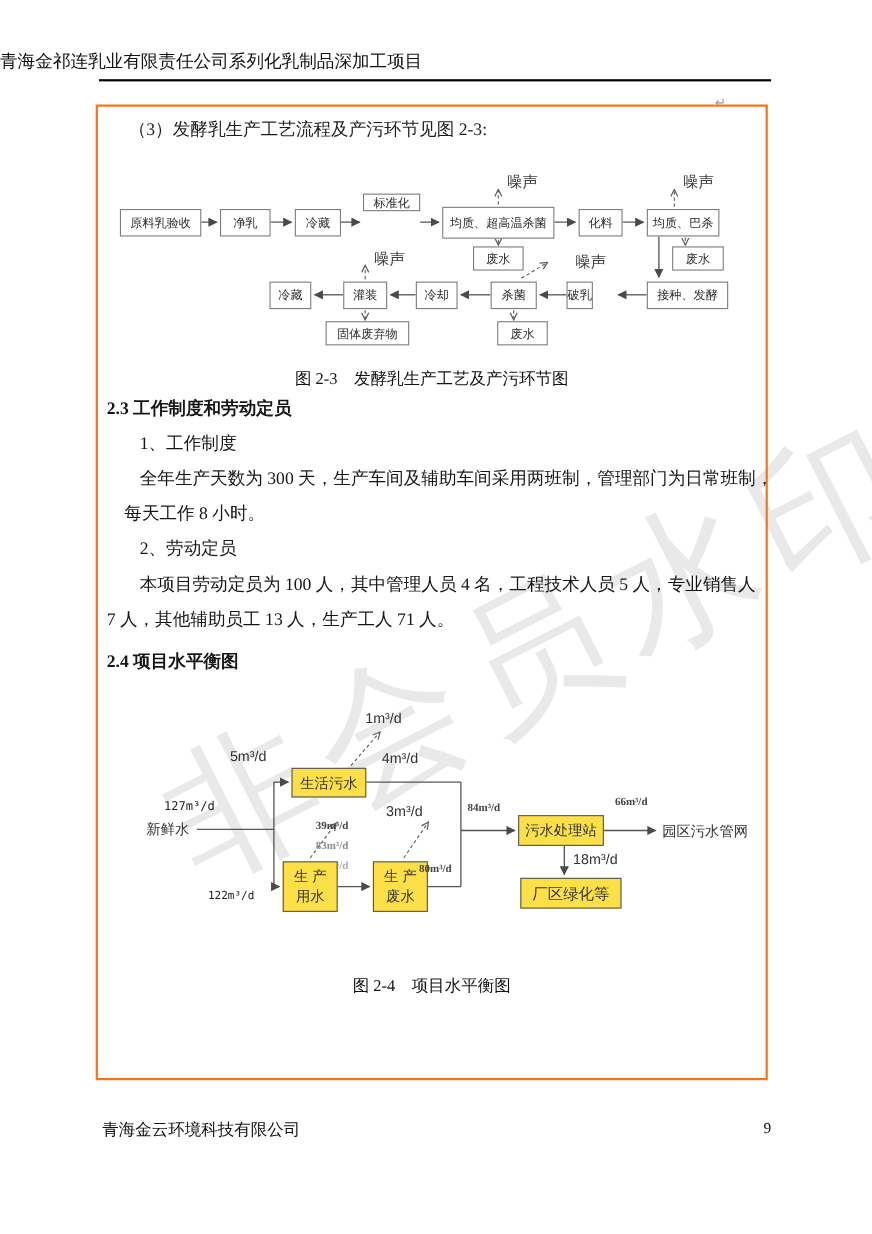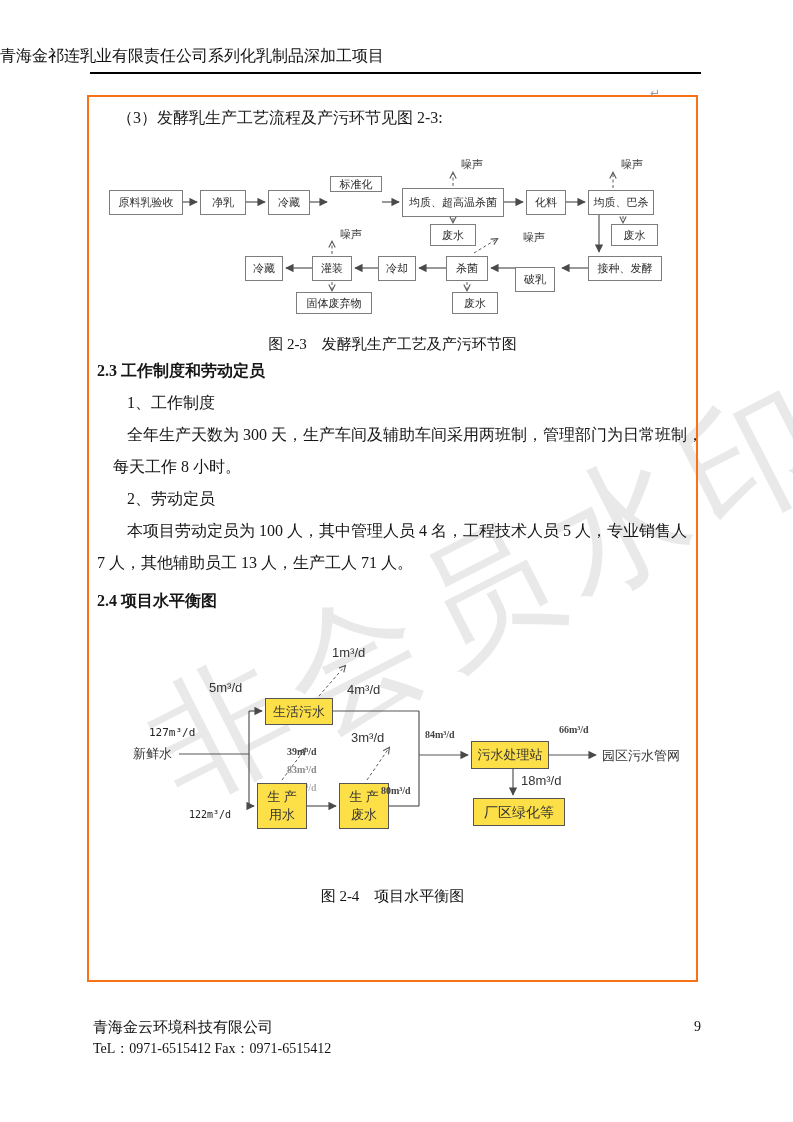--- a/index.html
+++ b/index.html
@@ -26,21 +26,21 @@
   .svgwrap { position:absolute; left:0; top:0; width:611px; height:887px; z-index:2; }
   .intro { left:28px; top:11px; font-size:16px; }
   
   .fbox {
     position:absolute; z-index:3; border:1px solid #7d7d7d; background:#fff;
     display:flex; align-items:center; justify-content:center;
     font-family:"Liberation Sans","DejaVu Sans",sans-serif; font-size:11px; color:#2b2b2b;
     white-space:nowrap;
   }
   .flab { position:absolute; z-index:3; font-family:Liberation Serif, serif;
-    font-size:11px; color:#3c3c3c; white-space:nowrap;padding-left:21px; }
+    font-size:14px; color:#3c3c3c; white-space:nowrap;padding-left:21px; }
   .caption { position:absolute; width:100%; text-align:center; font-size:15px; color:#111; z-index:3; }
   
   .bodyline { position:absolute; z-index:3; font-size:16px; color:#161616; white-space:nowrap; }
   .bold { font-weight:bold; }
   
   .wbox {
     position:absolute; z-index:3; border:1px solid #555; background:#fde047;
     display:flex; flex-direction:column; align-items:center; justify-content:center;
     font-family:"Liberation Sans","DejaVu Sans",sans-serif; font-size:13px; color:#333; line-height:1.35;
   }
@@ -139,21 +139,21 @@
 
     <div class="flab" style="left:351px;top:60px">噪声</div>
     <div class="flab" style="left:511px;top:60px">噪声</div>
     <div class="fbox" style="left:341px;top:127px;width:46px;height:22px">废水</div>
     <div class="fbox" style="left:522px;top:127px;width:47px;height:22px">废水</div>
 
     <div class="fbox" style="left:156px;top:159px;width:38px;height:25px">冷藏</div>
     <div class="fbox" style="left:223px;top:159px;width:40px;height:25px">灌装</div>
     <div class="fbox" style="left:289px;top:159px;width:38px;height:25px">冷却</div>
     <div class="fbox" style="left:357px;top:159px;width:42px;height:25px">杀菌</div>
-    <div class="fbox" style="left:426px;top:170px;width:40px;height:25px">破乳</div>
+    <div class="fbox" style="left:426px;top:159px;width:24px;height:25px">破乳</div>
     <div class="fbox" style="left:499px;top:159px;width:74px;height:25px">接种、发酵</div>
 
     <div class="flab" style="left:230px;top:130px">噪声</div>
     <div class="flab" style="left:413px;top:133px">噪声</div>
     <div class="fbox" style="left:207px;top:195px;width:76px;height:22px">固体废弃物</div>
     <div class="fbox" style="left:363px;top:195px;width:46px;height:22px">废水</div>
 
     <div class="caption" style="top:238px">图 2-3　发酵乳生产工艺及产污环节图</div>
 
     <div class="bodyline bold" style="left:8px;top:264px">2.3 工作制度和劳动定员</div>
@@ -193,16 +193,15 @@
     <div class="wbox" style="left:382px;top:644px;width:78px;height:28px">污水处理站</div>
     <div class="wlab sm" style="left:470px;top:627px">66m³/d</div>
     <div class="wlab" style="left:513px;top:650px;font-size:13px">园区污水管网</div>
     <div class="wlab" style="left:432px;top:676px;font-size:13px">18m³/d</div>
     <div class="wbox" style="left:384px;top:701px;width:92px;height:28px;font-size:14px">厂区绿化等</div>
 
     <div class="caption" style="top:790px">图 2-4　项目水平衡图</div>
   </div>
 
   <div class="foot-company">青海金云环境科技有限公司</div>
-  <div class="foot-contact">TeL：0971-6515412 Fax：0971-6515412</div>
   <div class="foot-page">9</div>
 
 </div>
 
 </body></html>

